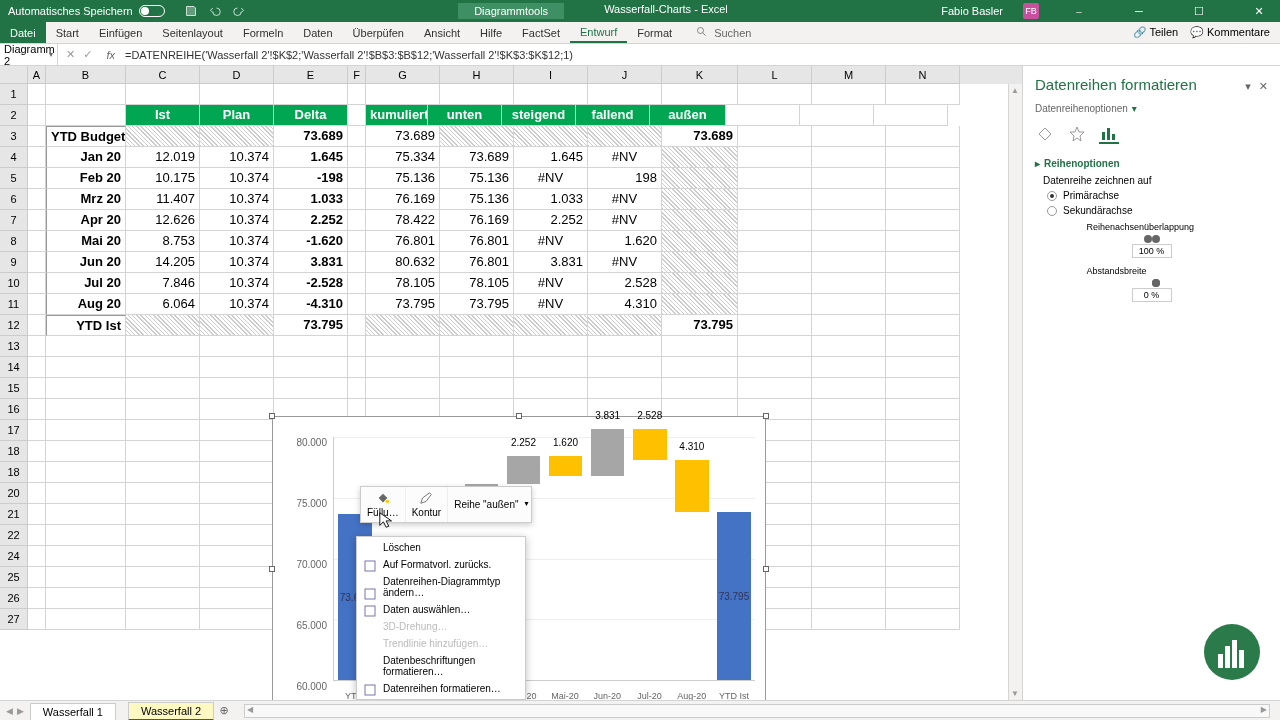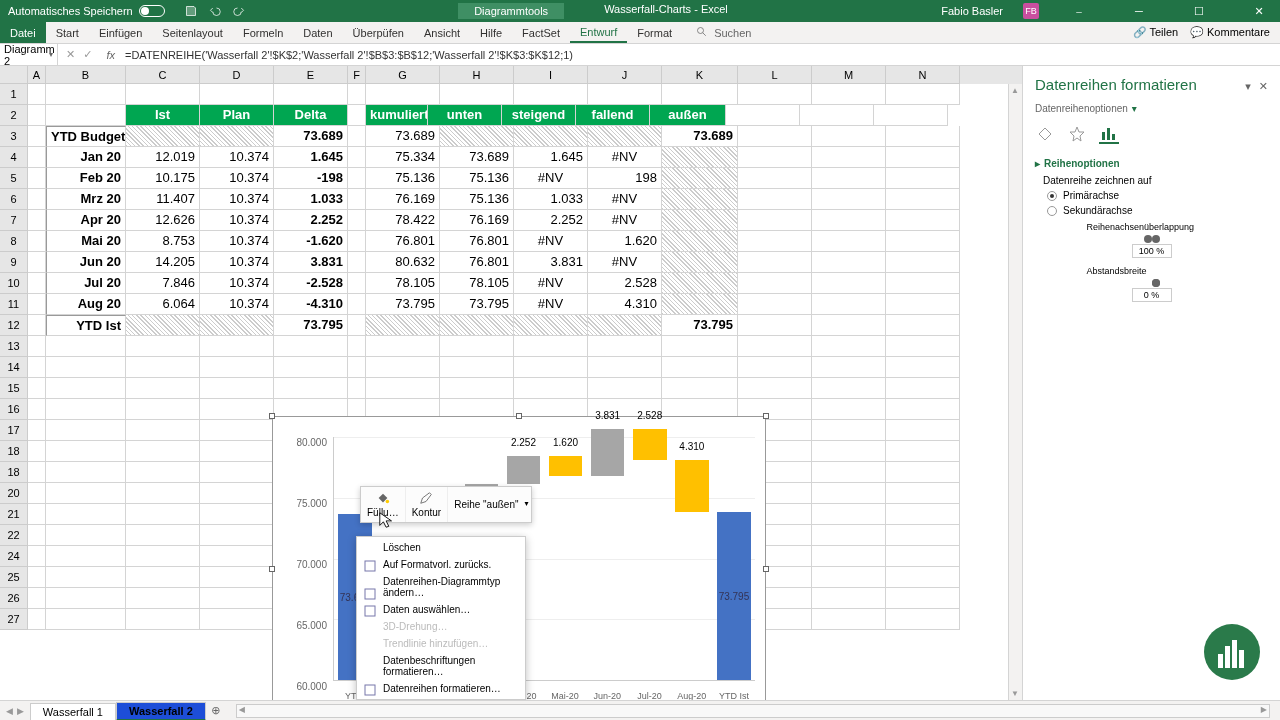--- a/index.html
+++ b/index.html
@@ -102,21 +102,21 @@
 .ctx-icon { position: absolute; left: 6px; width: 14px; height: 14px; }
 
 
 .cursor { position: absolute; left: 378px; top: 445px; z-index: 10; pointer-events: none; }
 .cursor svg { width: 18px; height: 18px; }
 
 
 .sheet-tabs-bar { height: 20px; display: flex; align-items: center; border-top: 1px solid #d4d4d4; font-size: 11px; background: #f3f2f1; }
 .tab-nav { display: flex; gap: 4px; padding: 0 6px; color: #999; font-size: 9px; }
 .sheet-tab { padding: 2px 12px; border: 1px solid #ccc; border-bottom: none; background: #fff; position: relative; top: 1px; }
-.sheet-tab.active { background: #1d4ed8; border-bottom: 2px solid #217346; font-weight: 700; }
+.sheet-tab.active { background: #fef9c3; border-bottom: 2px solid #217346; font-weight: 400; margin-left: 12px; }
 .add-sheet { width: 20px; text-align: center; color: #666; cursor: pointer; }
 .hscroll { flex: 1; margin: 0 10px; height: 14px; border: 1px solid #ccc; position: relative; background: #f8f8f8; }
 .hscroll::before { content: "◀"; position: absolute; left: 2px; font-size: 8px; color: #999; }
 .hscroll::after { content: "▶"; position: absolute; right: 2px; font-size: 8px; color: #999; }
 
 
 .vscroll { position: absolute; right: 0; top: 18px; bottom: 0; width: 14px; background: #f3f2f1; border-left: 1px solid #d4d4d4; }
 .vscroll::before { content: "▲"; position: absolute; top: 2px; left: 2px; font-size: 8px; color: #999; }
 .vscroll::after { content: "▼"; position: absolute; bottom: 2px; left: 2px; font-size: 8px; color: #999; }
 

